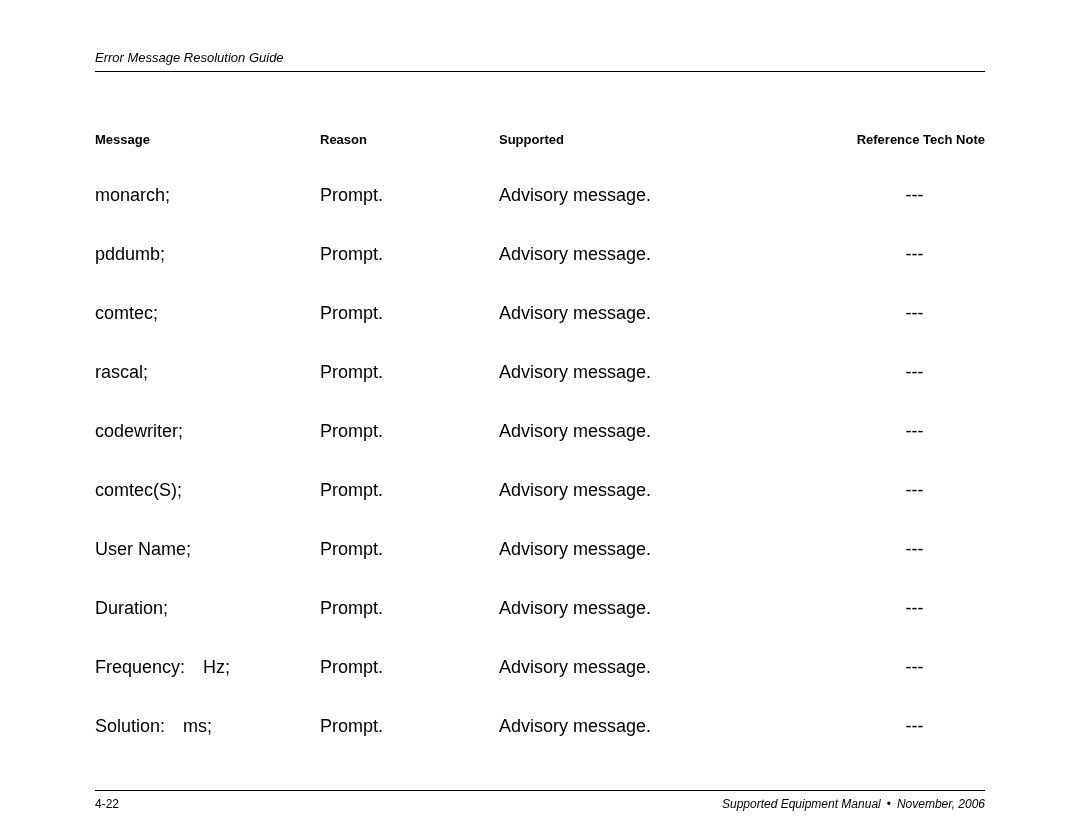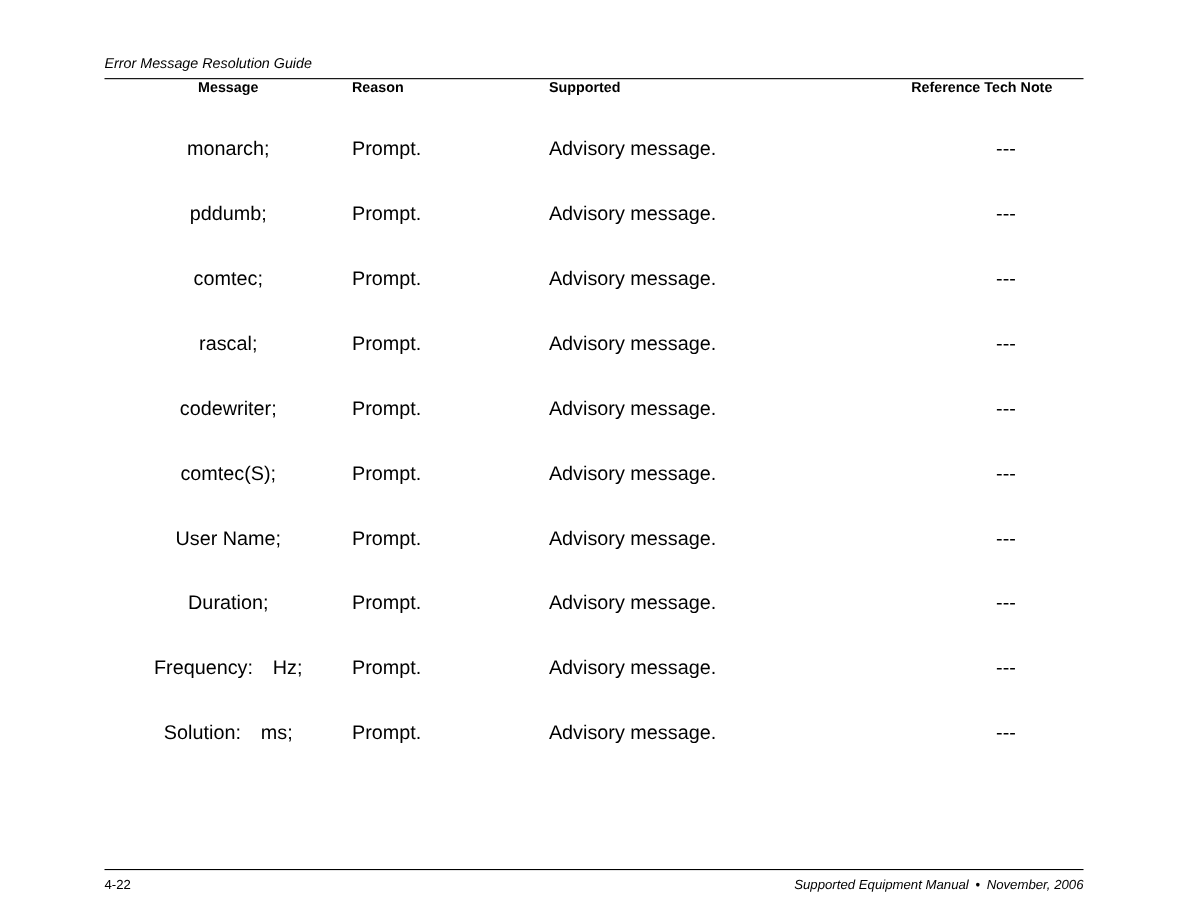--- a/index.html
+++ b/index.html
@@ -13,54 +13,54 @@
       width: 1080px;
       height: 834px;
       position: relative;
       padding: 50px 95px 40px 95px;
     }
     .header {
       font-style: italic;
       font-size: 13px;
       padding-bottom: 6px;
       border-bottom: 1px solid #000;
+      margin-bottom: 60px;
     }
     .table-container {
       width: 100%;
     }
     .header-row {
       display: flex;
       font-weight: bold;
       font-size: 13px;
       margin-bottom: 38px;
     }
     .data-row {
       display: flex;
       font-size: 18px;
       margin-bottom: 38px;
     }
     .col-message {
       width: 225px;
       flex-shrink: 0;
-      text-align: center;
     }
     .col-reason {
       width: 179px;
       flex-shrink: 0;
     }
     .col-solution {
       width: 285px;
       flex-shrink: 0;
     }
     .col-reference {
       flex: 1;
       text-align: right;
     }
     .header-row .col-reference {
-      text-align: center;
+      text-align: right;
       padding-left: 16px;
     }
     .data-row .col-reference {
       text-align: center;
       padding-left: 60px;
     }
     .footer {
       position: absolute;
       bottom: 23px;
       left: 95px;

